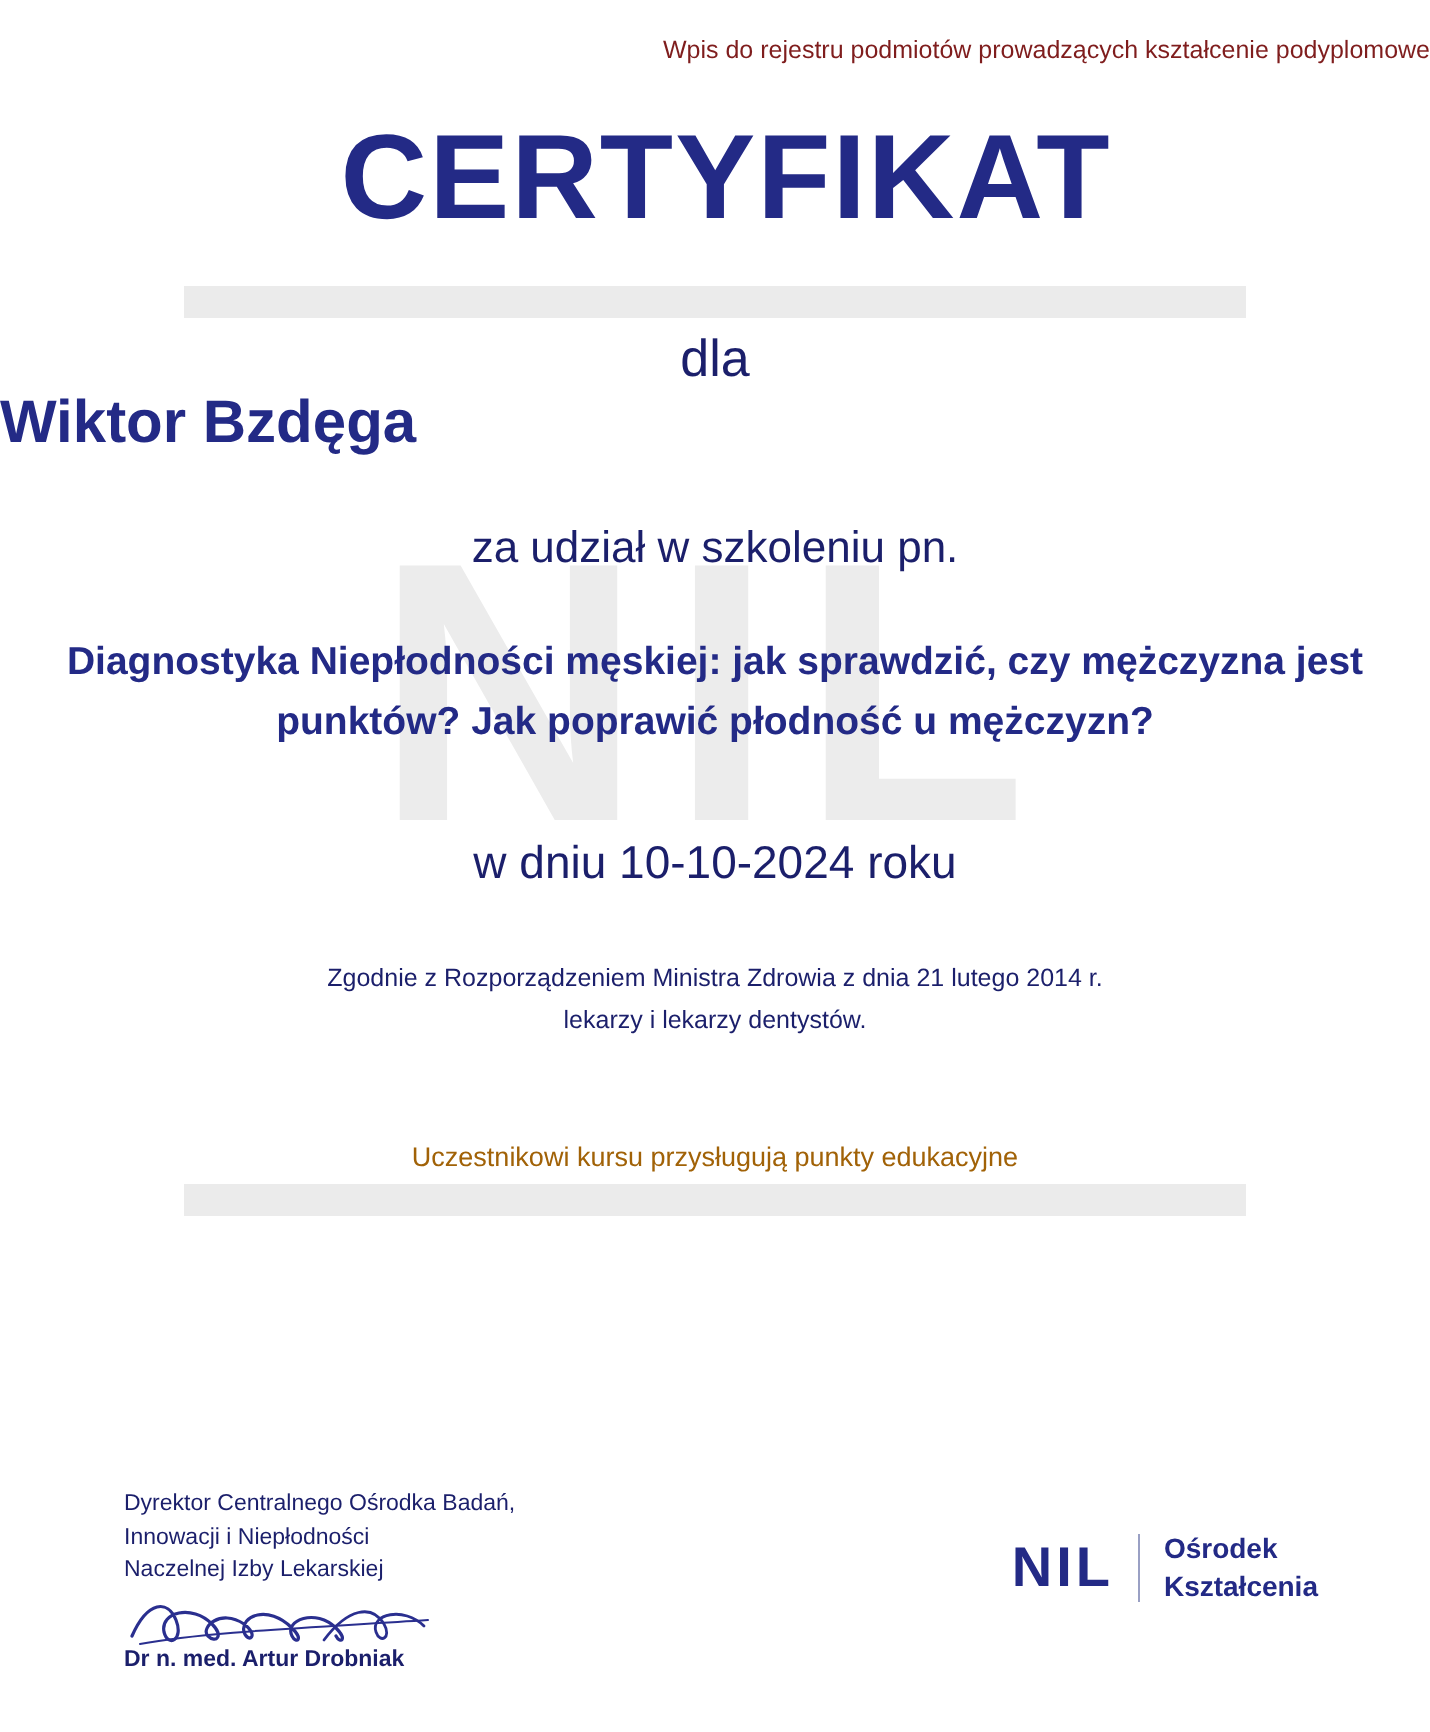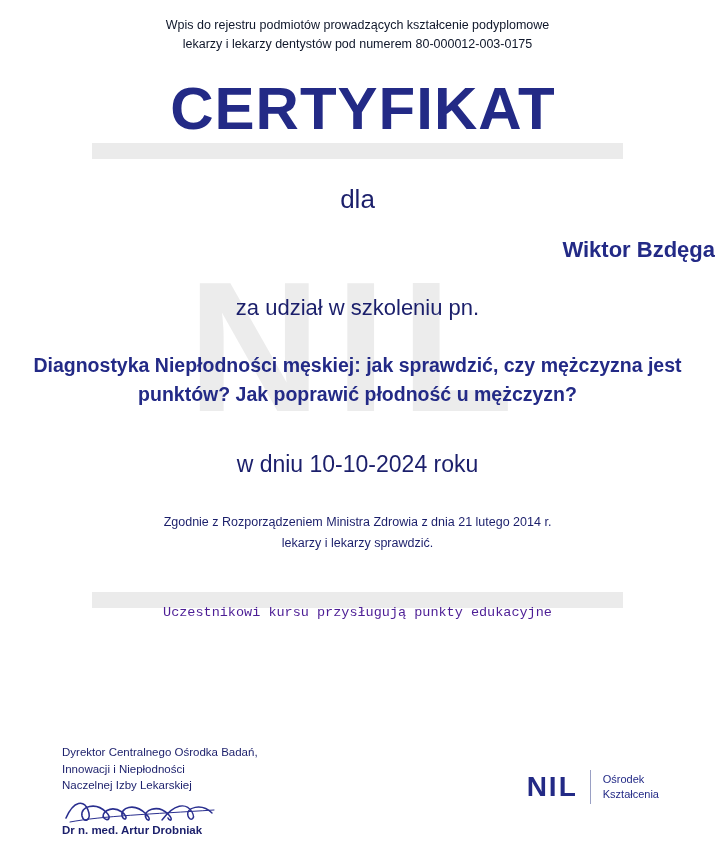--- a/index.html
+++ b/index.html
@@ -39,24 +39,24 @@
   }
 
   .content {
     position: relative;
     z-index: 2;
   }
 
   
   .registry {
     padding-top: 16px;
-    text-align: center;
+    text-align: right;
     font-size: 12.5px;
     line-height: 1.55;
-    color: #0f172a;
+    color: #7f1d1d;
   }
 
   
   .title {
     margin-top: 22px;
     text-align: center;
     font-size: 60px;
     font-weight: bold;
     letter-spacing: 1px;
     color: #232a86;
@@ -76,23 +76,22 @@
   .bar-top { top: 143px; }
   .bar-bottom { top: 592px; }
 
   .dla {
     margin-top: 44px;
     text-align: center;
     font-size: 26px;
     color: #1b1f6b;
   }
   .recipient {
-    margin-top: 22px;
-    text-align: right;
-    font-size: 22px;
+    text-align: left;
+    font-size: 30px;
     font-weight: bold;
     color: #232a86;
   }
   .participation {
     margin-top: 32px;
     text-align: center;
     font-size: 22px;
     color: #1b1f6b;
   }
   .course-title {
@@ -115,22 +114,21 @@
     text-align: center;
     font-size: 12.5px;
     line-height: 1.65;
     color: #1b1f6b;
   }
   .points {
     margin-top: 48px;
     text-align: center;
     font-size: 13.5px;
     line-height: 1.7;
-    color: #4c1d95;
-    font-family: Liberation Mono, monospace;
+    color: #a16207;
   }
   .points b { font-weight: bold; }
 
   
   .footer {
     position: absolute;
     left: 0;
     right: 0;
     bottom: 24px;
     z-index: 3;
@@ -179,61 +177,60 @@
     color: #232a86;
     padding-right: 12px;
   }
   .logo-divider {
     width: 1px;
     height: 34px;
     background: #9aa0c4;
     margin-right: 12px;
   }
   .logo-sub {
-    font-size: 11px;
-    font-weight: normal;
+    font-size: 14px;
+    font-weight: bold;
     line-height: 1.4;
     color: #232a86;
   }
 </style>
 </head>
 <body>
 
 <div class="page">
 
   <div class="watermark">NIL</div>
 
   <div class="bar bar-top"></div>
   <div class="bar bar-bottom"></div>
 
   <div class="content">
 
     <div class="registry">
       <div>Wpis do rejestru podmiotów prowadzących kształcenie podyplomowe</div>
-      <div>lekarzy i lekarzy dentystów pod numerem 80-000012-003-0175</div>
     </div>
 
     <div class="title">CERTYFIKAT</div>
 
     <div class="dla">dla</div>
 
     <div class="recipient">Wiktor Bzdęga</div>
 
     <div class="participation">za udział w szkoleniu pn.</div>
 
     <div class="course-title">
       <div>Diagnostyka Niepłodności męskiej: jak sprawdzić, czy mężczyzna jest</div>
       <div>punktów? Jak poprawić płodność u mężczyzn?</div>
     </div>
 
     <div class="date-line">w dniu 10-10-2024 roku</div>
 
     <div class="regulation">
       <div>Zgodnie z Rozporządzeniem Ministra Zdrowia z dnia 21 lutego 2014 r.</div>
-      <div>lekarzy i lekarzy sprawdzić.</div>
+      <div>lekarzy i lekarzy dentystów.</div>
     </div>
 
     <div class="points">
       <div>Uczestnikowi kursu przysługują punkty edukacyjne</div>
     </div>
 
   </div>
 
   <div class="footer">
 

